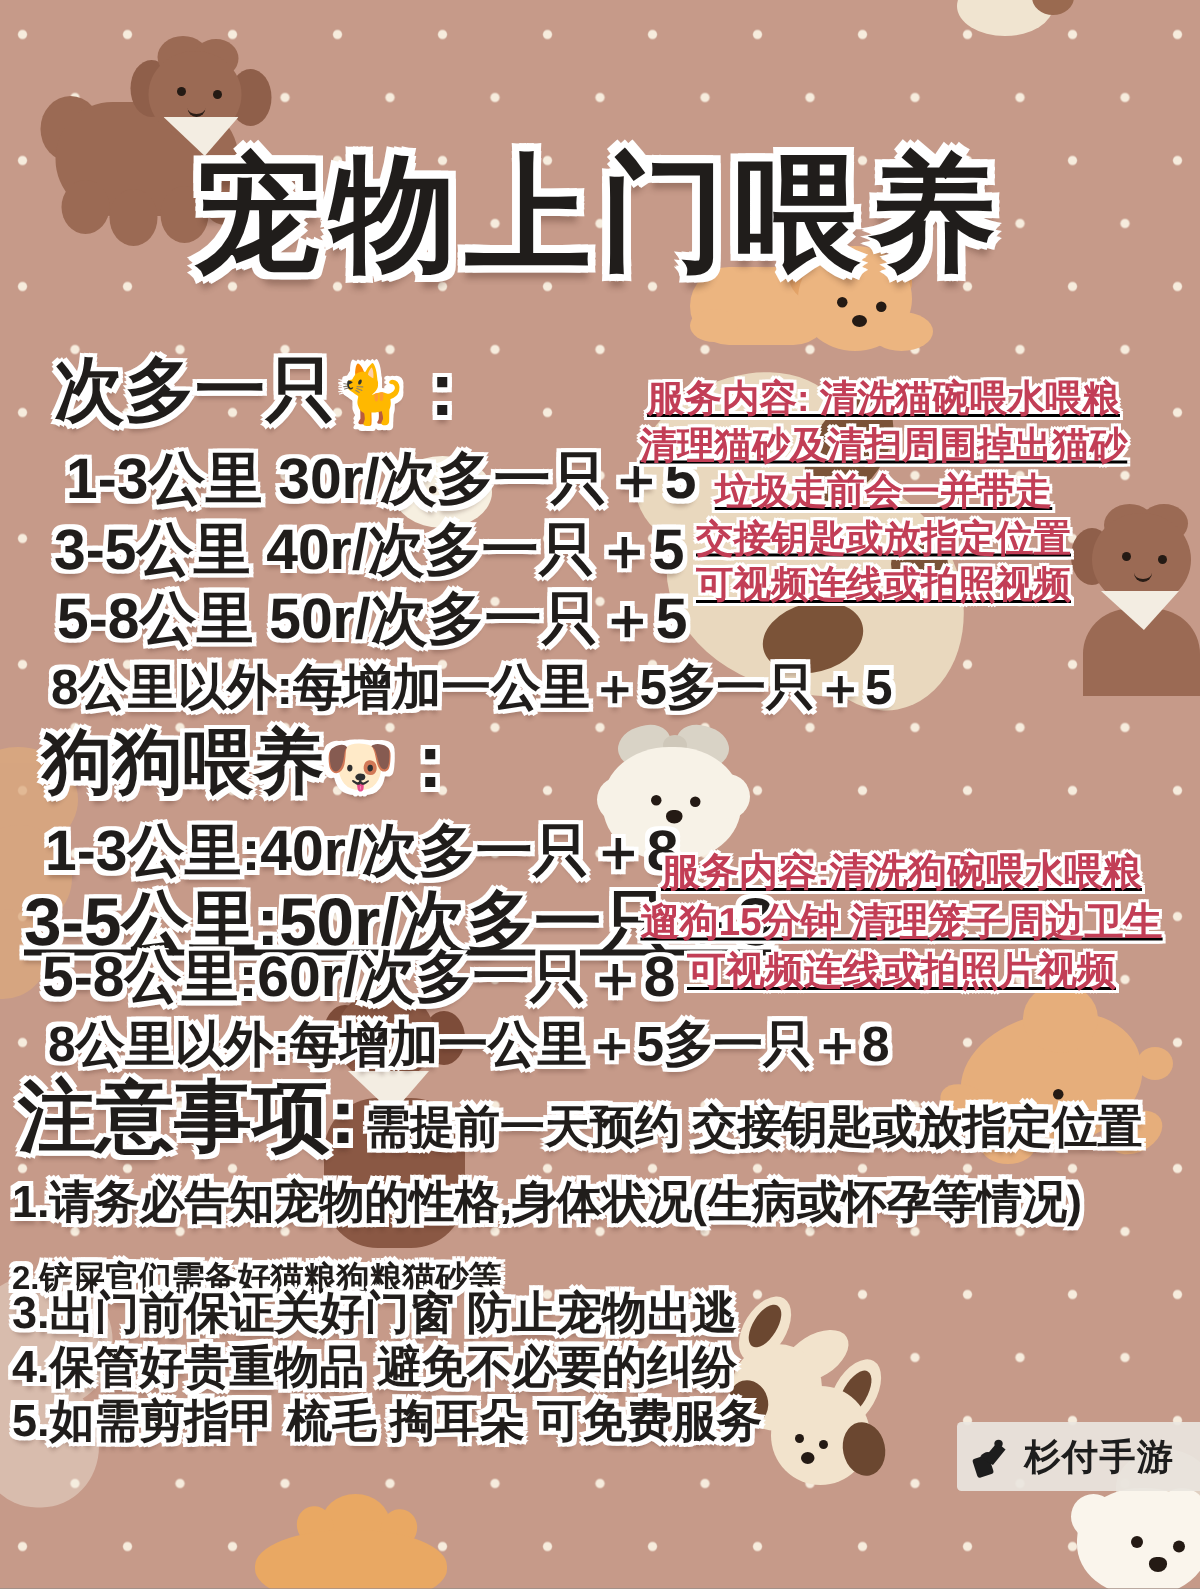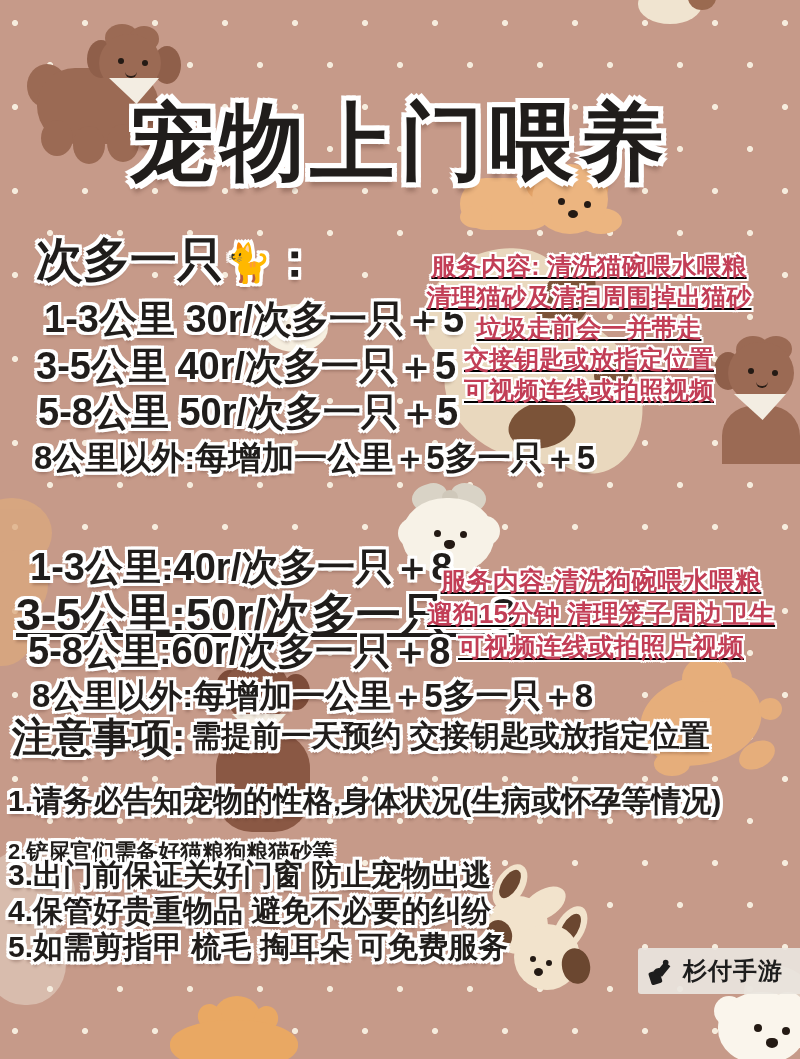--- a/index.html
+++ b/index.html
@@ -189,33 +189,36 @@
   <div class="txt ow" style="left:34px;top:436px;font-size:33px;">8公里以外:每增加一公里＋5多一只＋5</div>
 
   <div class="svcblock" style="left:380px;top:251px;width:418px;font-size:25px;line-height:31px;">
     <div class="red">服务内容: 清洗猫碗喂水喂粮</div>
     <div class="red">清理猫砂及清扫周围掉出猫砂</div>
     <div class="red">垃圾走前会一并带走</div>
     <div class="red">交接钥匙或放指定位置</div>
     <div class="red">可视频连线或拍照视频</div>
   </div>
 
+  <div class="txt ow" style="left:28px;top:477px;font-size:47px;">
+    <span>狗狗喂养</span><span style="font-size:38px;">🐶</span><span>：</span>
+  </div>
   <div class="txt ow" style="left:30px;top:542px;font-size:38px;">1-3公里:40r/次多一只＋8</div>
   <div class="txt ow" style="left:16px;top:585px;font-size:45px;text-decoration:underline;">3-5公里:50r/次多一只＋8</div>
   <div class="txt ow" style="left:28px;top:626px;font-size:38px;">5-8公里:60r/次多一只＋8</div>
   <div class="txt ow" style="left:32px;top:674px;font-size:33px;">8公里以外:每增加一公里＋5多一只＋8</div>
 
   <div class="svcblock" style="left:404px;top:565px;width:394px;font-size:26px;line-height:33px;">
     <div class="red">服务内容:清洗狗碗喂水喂粮</div>
     <div class="red">遛狗15分钟 清理笼子周边卫生</div>
     <div class="red">可视频连线或拍照片视频</div>
   </div>
 
   <div class="txt" style="left:12px;top:710px;display:flex;align-items:flex-end;gap:6px;">
-    <span class="ow" style="font-size:40px;">注意事项:</span>
+    <span class="ow" style="font-size:52px;">注意事项:</span>
     <span class="ow" style="font-size:30px;padding-bottom:8px;">需提前一天预约 交接钥匙或放指定位置</span>
   </div>
   <div class="txt ow" style="left:8px;top:781px;font-size:30px;">1.请务必告知宠物的性格,身体状况(生病或怀孕等情况)</div>
   <div class="txt ow" style="left:8px;top:819px;font-size:22px;margin-top:18px;">2.铲屎官们需备好猫粮狗粮猫砂等</div>
   <div class="txt ow" style="left:8px;top:855px;font-size:30px;">3.出门前保证关好门窗 防止宠物出逃</div>
   <div class="txt ow" style="left:8px;top:891px;font-size:30px;">4.保管好贵重物品 避免不必要的纠纷</div>
   <div class="txt ow" style="left:8px;top:927px;font-size:30px;">5.如需剪指甲 梳毛 掏耳朵 可免费服务</div>
 
   <div class="wm">
     <span style="display:inline-block;width:30px;height:30px;">

